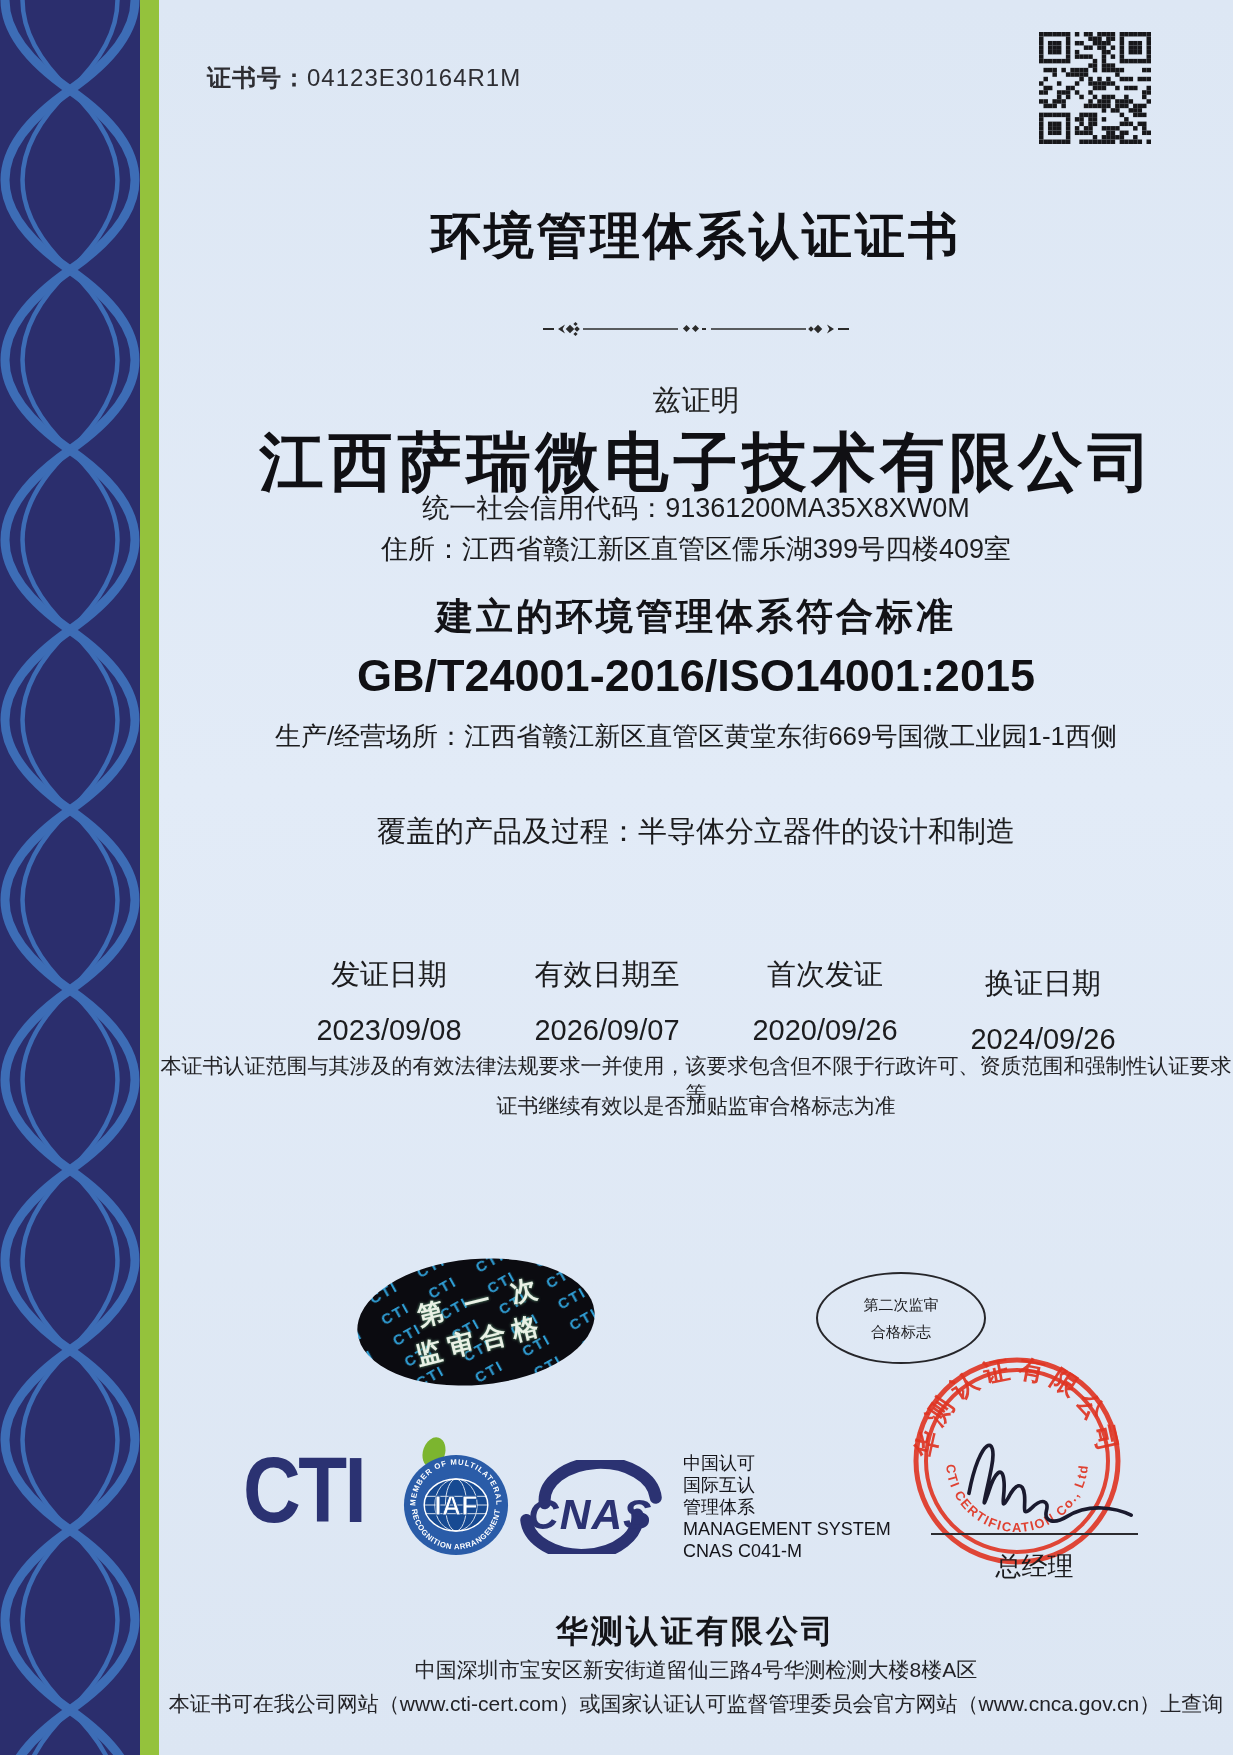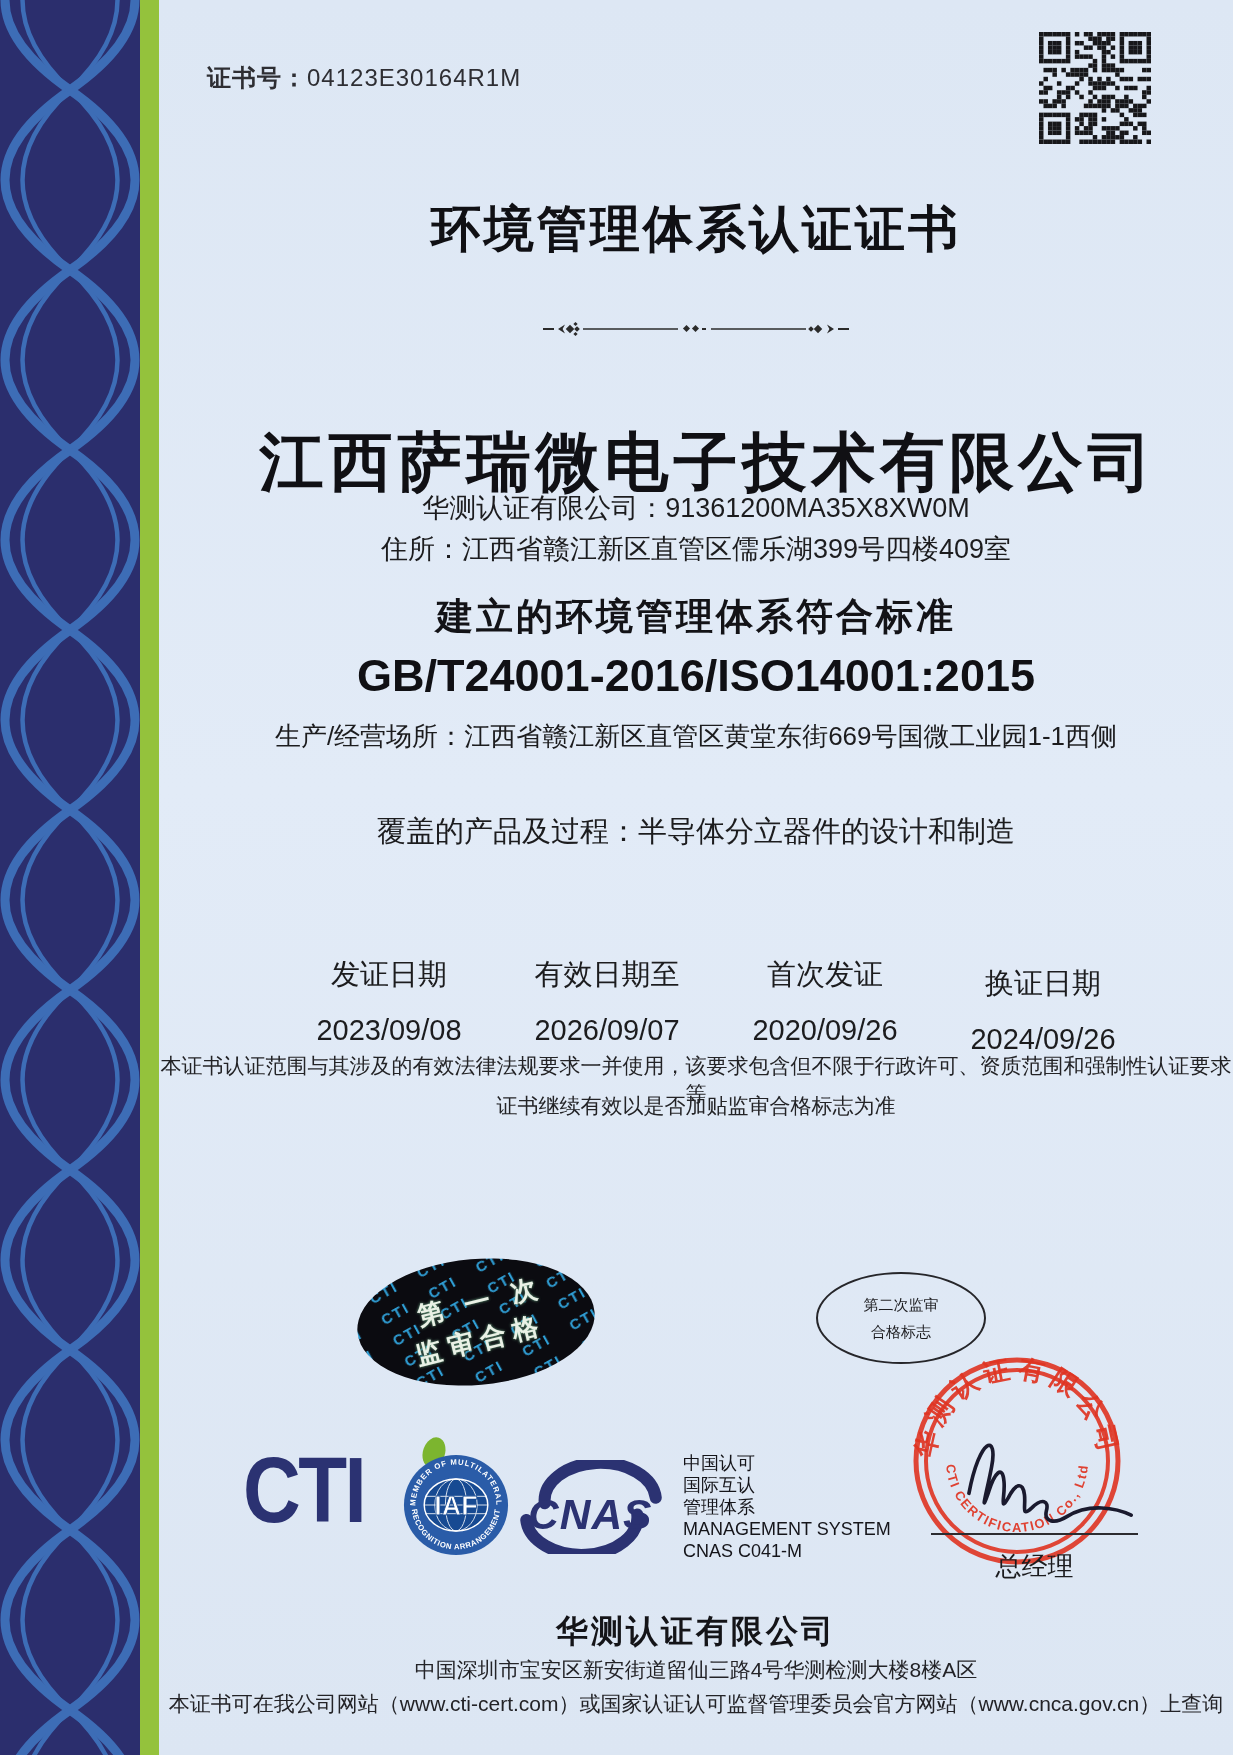--- a/index.html
+++ b/index.html
@@ -6,21 +6,21 @@
   .page{position:relative;width:1233px;height:1755px;margin:0 auto;overflow:hidden;
         background:linear-gradient(180deg,#dde7f4 0%,#e2ebf7 45%,#dce6f3 100%);
         font-family:"Liberation Sans","DejaVu Sans",sans-serif;color:#1c1c1e;padding-left:39px;}
   .band{position:absolute;left:0;top:0;}
   .stripe{position:absolute;left:140px;top:0;width:19px;height:100%;background:#94c23c;}
   .content{position:absolute;left:159px;top:0;width:1074px;height:100%;}
   .c{position:absolute;left:0;right:0;text-align:center;}
   .cert-no{position:absolute;left:48px;top:62px;font-size:24px;color:#2e2e33;letter-spacing:1px;}
   .cert-no .lbl{font-weight:700;}
   .qr{position:absolute;left:880px;top:32px;width:112px;height:112px;}
-  .title{top:196px;font-size:50px;font-weight:900;letter-spacing:3px;color:#101014;}
+  .title{top:203px;font-size:50px;font-weight:900;letter-spacing:3px;color:#101014;}
   .divider{position:absolute;left:50%;top:318px;transform:translateX(-50%);}
   .certify{top:381px;font-size:29px;color:#222;}
   .company{top:419px;font-size:64px;font-weight:900;letter-spacing:5px;color:#101014;margin-left:24px;}
   .credit{top:490px;font-size:27px;}
   .addr{top:531px;font-size:27px;}
   .std-intro{top:592px;font-size:37px;font-weight:700;letter-spacing:3px;color:#131317;}
   .std{top:650px;font-size:45px;font-weight:800;letter-spacing:0px;color:#101014;}
   .site{top:719px;font-size:26px;}
   .scope{top:812px;font-size:29px;}
   .dates{position:absolute;left:140px;right:100px;top:955px;display:flex;justify-content:space-between;gap:36px;}
@@ -403,22 +403,23 @@
         <rect x="152" y="8" width="5" height="5" transform="rotate(45 154.5 10.5)" stroke="none"></rect>
         <line x1="161" y1="11" x2="165" y2="11" stroke-width="2"></line>
         <line x1="170" y1="11" x2="265" y2="11" stroke-width="1.6"></line>
         <rect x="268" y="9" width="4" height="4" transform="rotate(45 270 11)" stroke="none"></rect>
         <rect x="274" y="8" width="6" height="6" transform="rotate(45 277 11)" stroke="none"></rect>
         <path d="M293 11 l-7 -4.5 l2.4 4.5 l-2.4 4.5 z" stroke="none"></path>
         <line x1="297" y1="11" x2="308" y2="11" stroke-width="2"></line>
       </g>
     </svg>
 
+    <div class="c certify">兹证明</div>
     <div class="c company">江西萨瑞微电子技术有限公司</div>
-    <div class="c credit"><span>华测认证有限公司：</span><span>91361200MA35X8XW0M</span></div>
+    <div class="c credit"><span>统一社会信用代码：</span><span>91361200MA35X8XW0M</span></div>
     <div class="c addr"><span>住所：</span><span>江西省赣江新区直管区儒乐湖399号四楼409室</span></div>
     <div class="c std-intro">建立的环境管理体系符合标准</div>
     <div class="c std">GB/T24001-2016/ISO14001:2015</div>
     <div class="c site"><span>生产/经营场所：</span><span>江西省赣江新区直管区黄堂东街669号国微工业园1-1西侧</span></div>
     <div class="c scope"><span>覆盖的产品及过程：</span><span>半导体分立器件的设计和制造</span></div>
 
     <div class="dates">
       <div class="col">
         <div class="lab">发证日期</div>
         <div class="val">2023/09/08</div>

